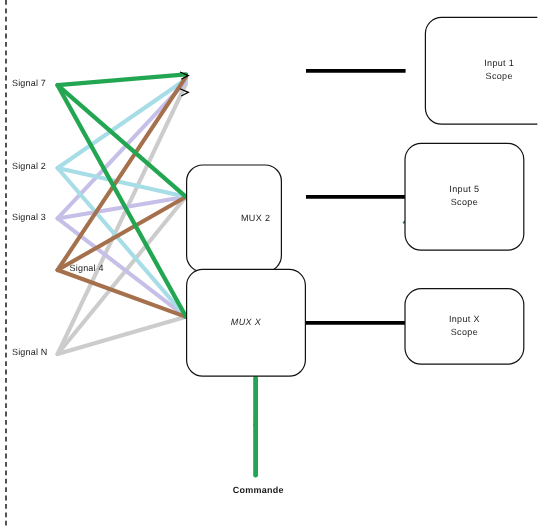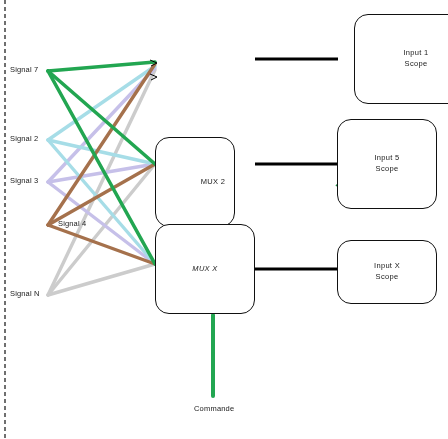--- a/index.html
+++ b/index.html
@@ -137,15 +137,15 @@
   </div>
   <div class="node" style="left:337px; top:119px; width:100px; height:90px;">
     <span class="node-label">Input 5
 Scope</span>
   </div>
   <div class="node" style="left:337px; top:240px; width:100px; height:64px;">
     <span class="node-label">Input X
 Scope</span>
   </div>
 
-  <div class="cmd-label" style="left:194px; top:405px;">Commande</div>
+  <div class="cmd-label" style="left:194px; top:405px;font-weight:bold;">Commande</div>
 
 </div>
 
 </body></html>

